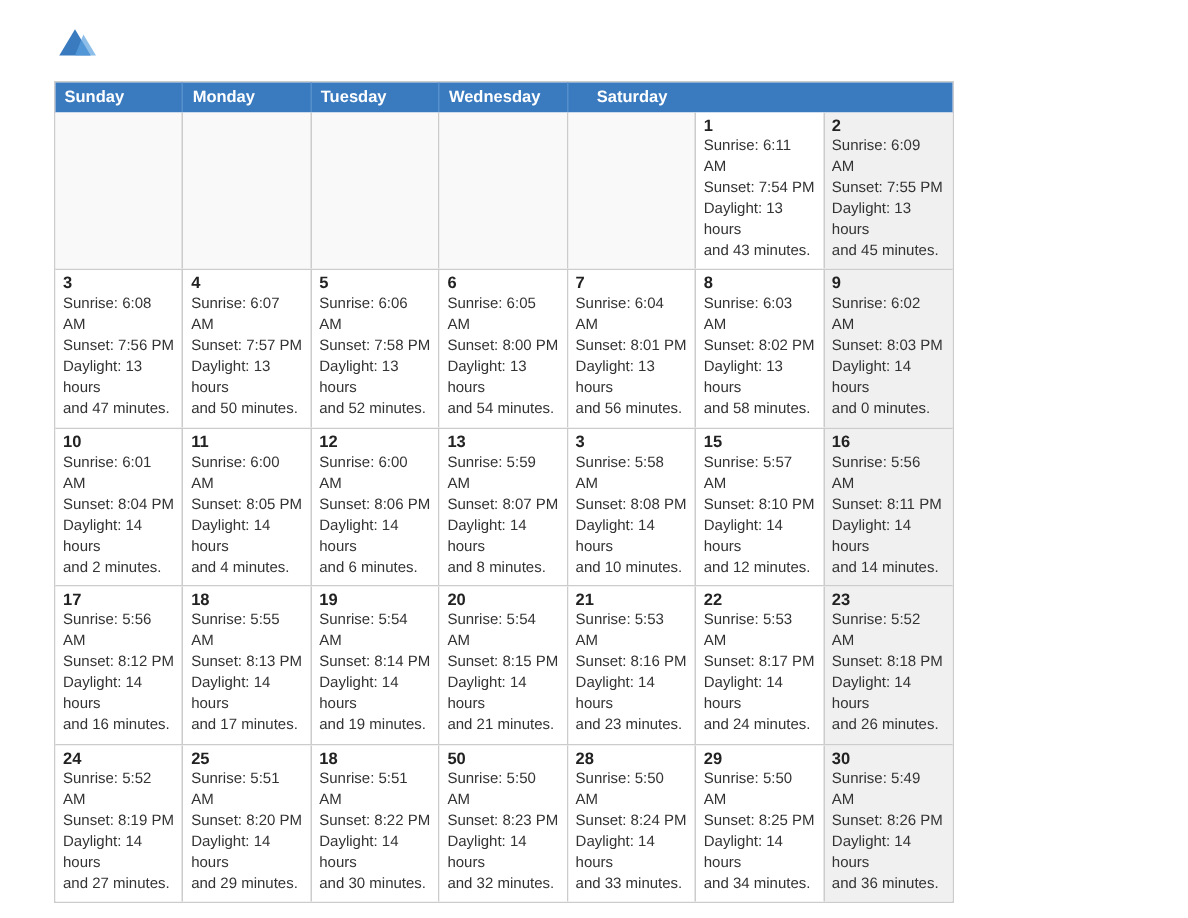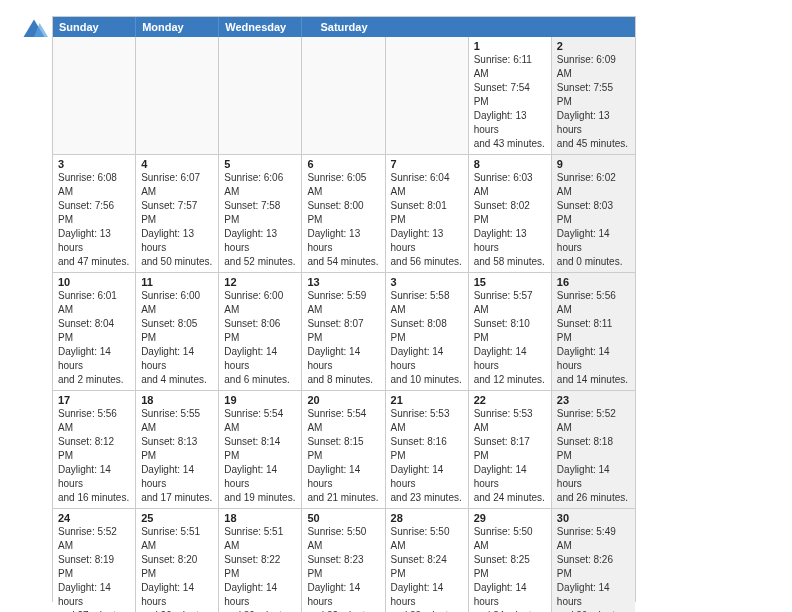--- a/index.html
+++ b/index.html
@@ -6,23 +6,23 @@
     body {
       font-family: Arial, sans-serif;
       background: #fff;
       width: 792px;
       height: 612px;
       overflow: hidden;
     }
     .page {
       width: 656px;
       height: 612px;
-      padding: 16px 20px 10px 20px;
-      display: flex;
-      flex-direction: row;
+      padding: 16px 20px 10px 36px;
+      display: flex;
+      flex-direction: column;
     }
     .header {
       display: flex;
       justify-content: space-between;
       align-items: flex-start;
       margin-bottom: 10px;
     }
     .logo {
       display: flex;
       align-items: center;
@@ -127,20 +127,21 @@
     <div class="title-block">
       <div class="month-title"></div>
       <div class="location"></div>
     </div>
   </div>
 
   <div class="calendar">
     <div class="cal-header">
     <div class="cal-header-cell">Sunday</div>
         <div class="cal-header-cell">Monday</div>
+        <div class="cal-header-cell">Tuesday</div>
         <div class="cal-header-cell">Wednesday</div>
         <div class="cal-header-cell">Saturday</div>
       </div>
     <div class="cal-body">
     <div class="cal-week">
           <div class="cal-cell empty"></div>
           <div class="cal-cell empty"></div>
           <div class="cal-cell empty"></div>
           <div class="cal-cell empty"></div>
           <div class="cal-cell empty"></div>

